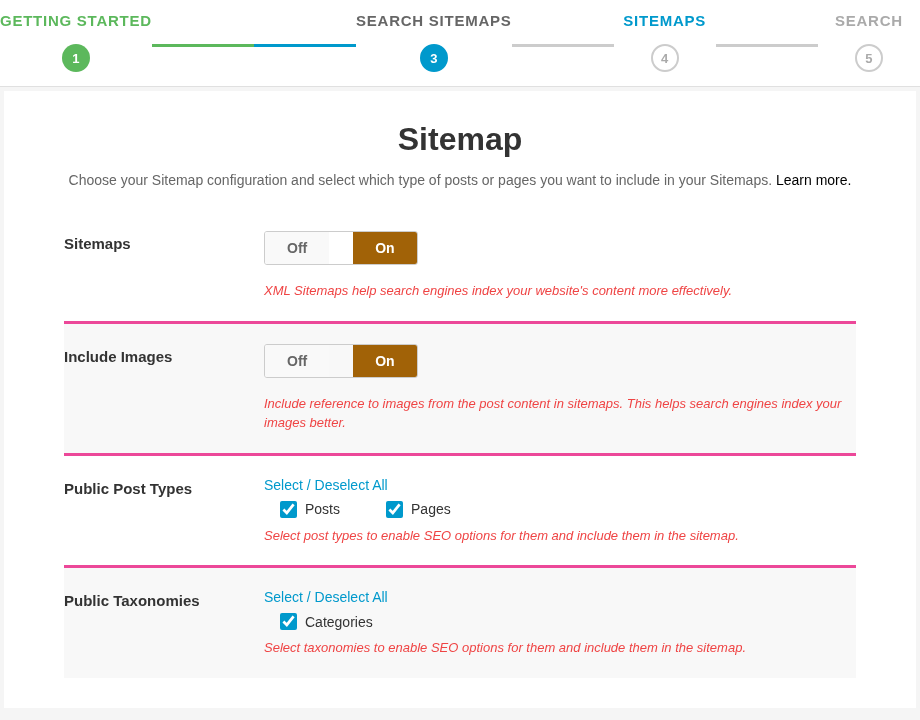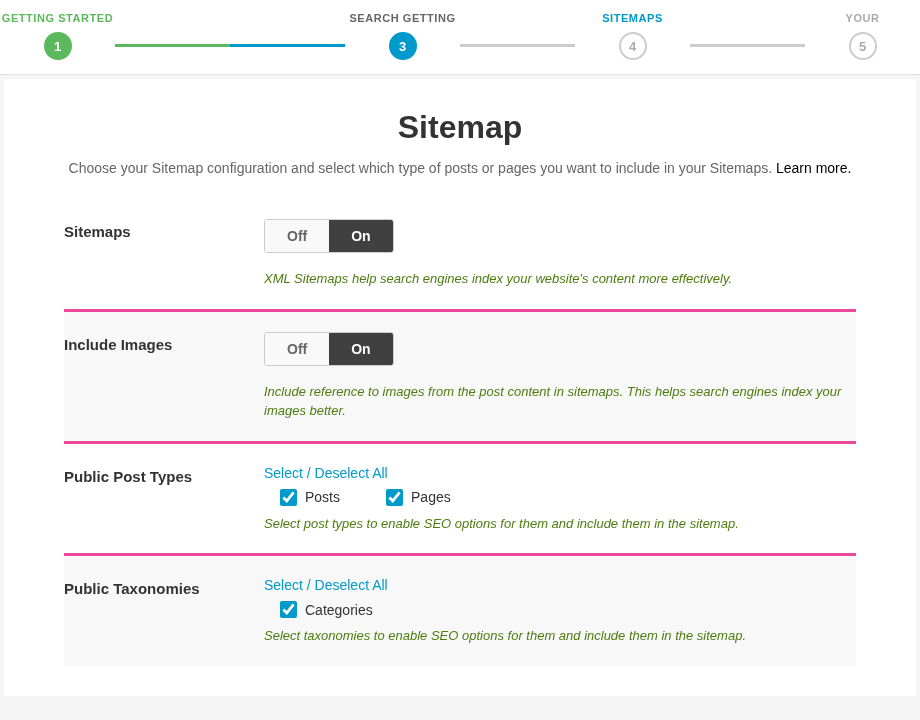--- a/index.html
+++ b/index.html
@@ -26,25 +26,25 @@
     }
     .wizard-step {
       display: flex;
       flex-direction: column;
       align-items: center;
       position: relative;
       flex: 1;
       max-width: 170px;
     }
     .wizard-step-label {
-      font-size: 11px;
+      font-size: 15px;
       font-weight: 600;
       letter-spacing: 0.05em;
       color: #aaa;
-      margin-bottom: 8px;
+      margin-bottom: 15px;
       text-align: center;
       white-space: nowrap;
     }
     .wizard-step-label.active {
       color: #0099cc;
     }
     .wizard-step-label.completed {
       color: #5cb85c;
     }
     .wizard-circle {
@@ -144,42 +144,43 @@
       vertical-align: top;
     }
 
     
     .toggle-group {
       display: inline-flex;
       border: 1px solid #ccc;
       border-radius: 3px;
       overflow: hidden;
       margin-bottom: 10px;
+      gap: 24px;
     }
     .toggle-btn {
       padding: 8px 22px;
       font-size: 14px;
       font-weight: 600;
       cursor: pointer;
       border: none;
       background: #f9f9f9;
       color: #666;
     }
     .toggle-btn.on-active {
-      background: #404040;
+      background: #a16207;
       color: #fff;
     }
     .toggle-btn.off-inactive {
       background: #f9f9f9;
       color: #666;
     }
 
     .settings-hint {
       font-size: 13px;
-      color: #4d7c0f;
+      color: #ef4444;
       font-style: italic;
       margin-top: 6px;
       max-width: 650px;
       line-height: 1.5;
     }
 
     
     .select-deselect-link {
       color: #0099cc;
       font-size: 14px;
@@ -231,39 +232,39 @@
         <span>1</span>
       </div>
     </div>
 
     <div class="wizard-line completed"></div>
 
 
     <div class="wizard-line active"></div>
 
     <div class="wizard-step">
-      <span class="wizard-step-label" style="color:#666;">SEARCH GETTING</span>
+      <span class="wizard-step-label" style="color:#666;">SEARCH SITEMAPS</span>
       <div class="wizard-circle active">
         <span>3</span>
       </div>
     </div>
 
     <div class="wizard-line inactive"></div>
 
     <div class="wizard-step">
       <span class="wizard-step-label active">SITEMAPS</span>
       <div class="wizard-circle inactive">
         <span>4</span>
       </div>
     </div>
 
     <div class="wizard-line inactive"></div>
 
     <div class="wizard-step">
-      <span class="wizard-step-label" style="color:#aaa;">YOUR</span>
+      <span class="wizard-step-label" style="color:#aaa;">SEARCH</span>
       <div class="wizard-circle inactive">
         <span>5</span>
       </div>
     </div>
 
   </div>
 </nav>
 
 <div class="main-content">
   <div class="inner-container">

